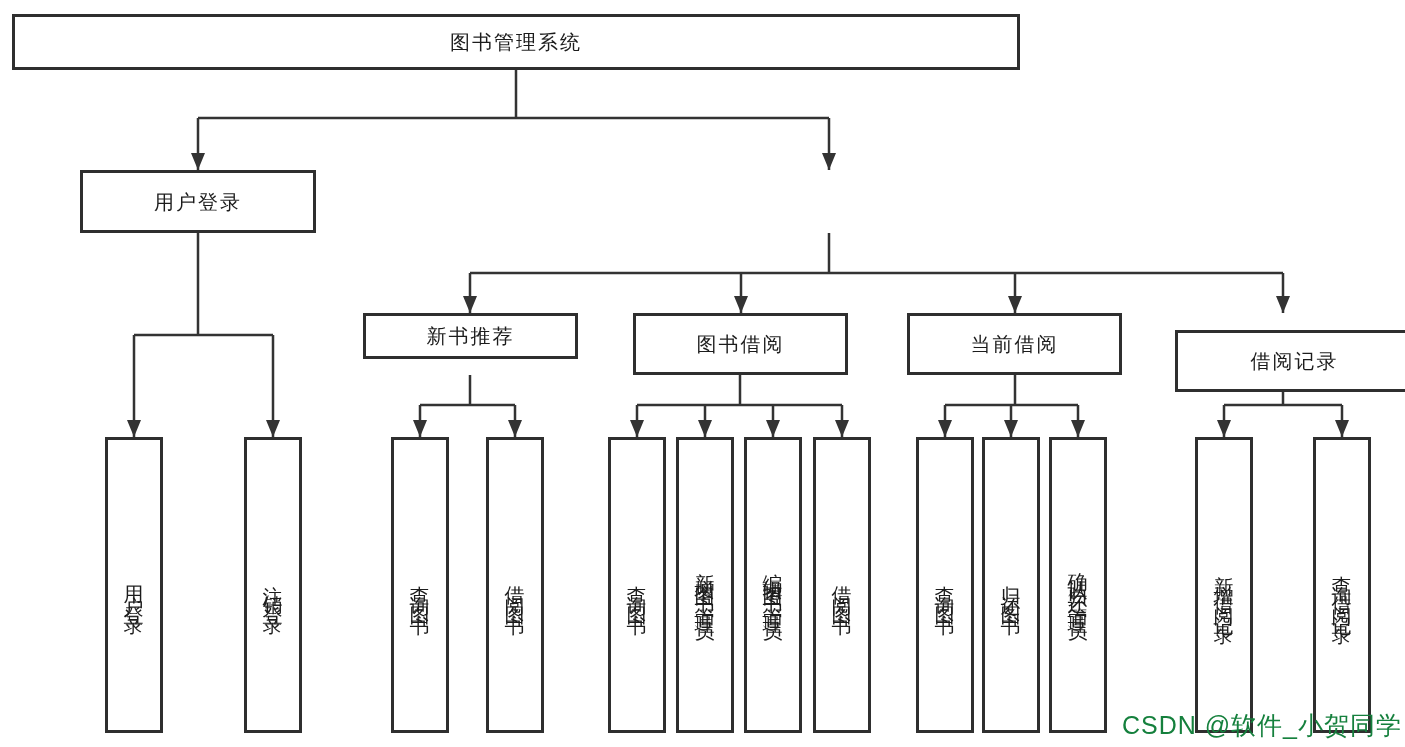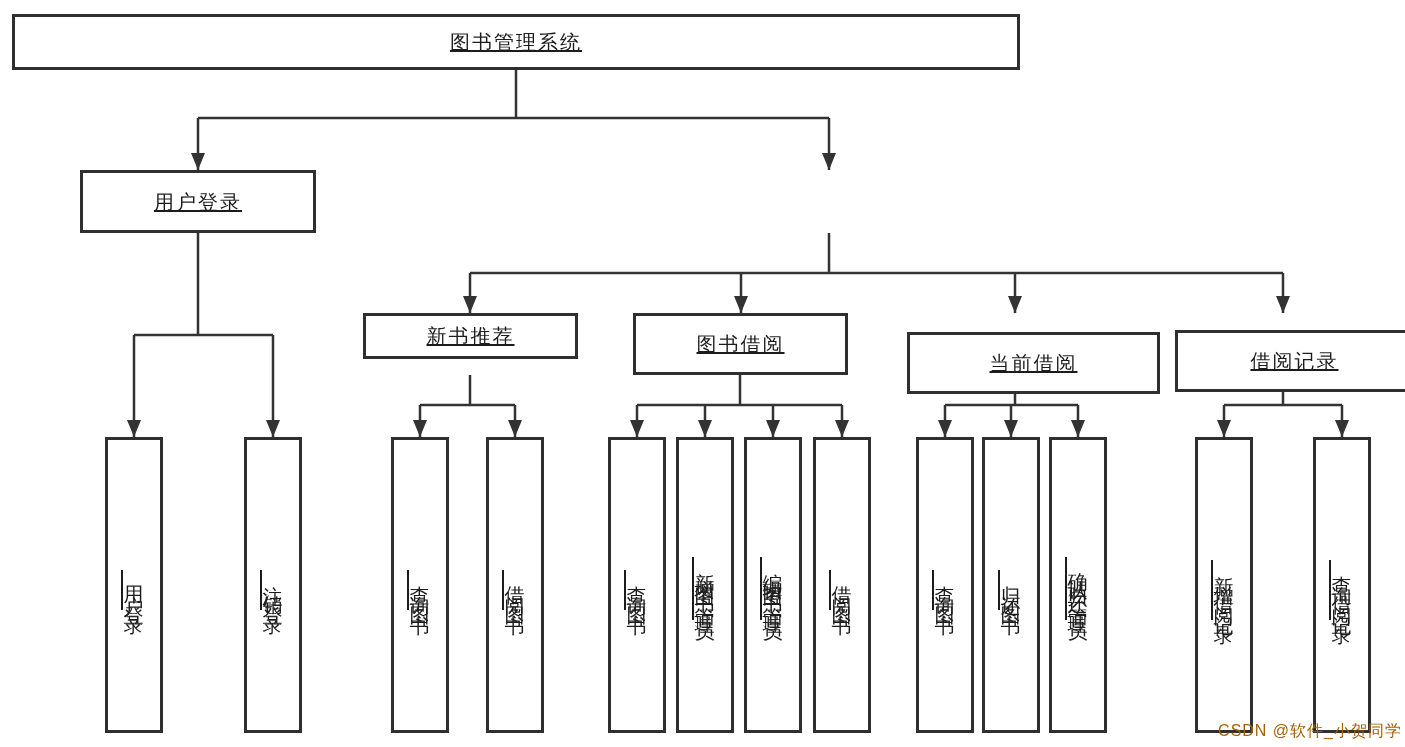--- a/index.html
+++ b/index.html
@@ -28,39 +28,38 @@
     background: #ffffff;
     border: 3px solid #2f2f2f;
     display: flex;
     align-items: center;
     justify-content: center;
     color: #1c1c1c;
     font-size: 20px;
     letter-spacing: 2px;
     text-align: center;
     line-height: 1;
-    text-decoration: underline;
   }
   .node.v {
     writing-mode: vertical-rl;
     text-orientation: mixed;
     font-size: 20px;
     letter-spacing: 10px;
     padding-top: 10px;
   }
   .node.v.long {
     letter-spacing: 7px;
     padding-top: 7px;
   }
   #watermark {
     position: absolute;
     right: 3px;
     bottom: 5px;
-    color: #a16207;
-    font-size: 16px;
+    color: #15803d;
+    font-size: 25px;
     letter-spacing: 1px;
     white-space: nowrap;
   }
 </style>
 </head>
 <body>
 
 <div id="canvas">
 
   <svg id="connectors" width="1405" height="747" viewBox="0 0 1405 747" xmlns="http://www.w3.org/2000/svg" aria-hidden="true">
@@ -87,21 +86,21 @@
              M938 420h14l-7 17z M1004 420h14l-7 17z M1071 420h14l-7 17z
              M1217 420h14l-7 17z M1335 420h14l-7 17z"></path>
   </svg>
 
   <div class="node" style="left:12px; top:14px; width:1008px; height:56px">图书管理系统</div>
 
   <div class="node" style="left:80px; top:170px; width:236px; height:63px">用户登录</div>
 
   <div class="node" style="left:363px; top:313px; width:215px; height:46px">新书推荐</div>
   <div class="node" style="left:633px; top:313px; width:215px; height:62px">图书借阅</div>
-  <div class="node" style="left:907px; top:332px; width:253px; height:62px">当前借阅</div>
+  <div class="node" style="left:907px; top:313px; width:215px; height:62px">当前借阅</div>
   <div class="node" style="left:1175px; top:330px; width:239px; height:62px">借阅记录</div>
 
   <div class="node v" style="left:105px; top:437px; width:58px; height:296px">用户登录</div>
   <div class="node v" style="left:244px; top:437px; width:58px; height:296px">注销登录</div>
 
   <div class="node v" style="left:391px; top:437px; width:58px; height:296px">查询图书</div>
   <div class="node v" style="left:486px; top:437px; width:58px; height:296px">借阅图书</div>
 
   <div class="node v" style="left:608px; top:437px; width:58px; height:296px">查询图书</div>
   <div class="node v long" style="left:676px; top:437px; width:58px; height:296px">新增图书（管理员）</div>

